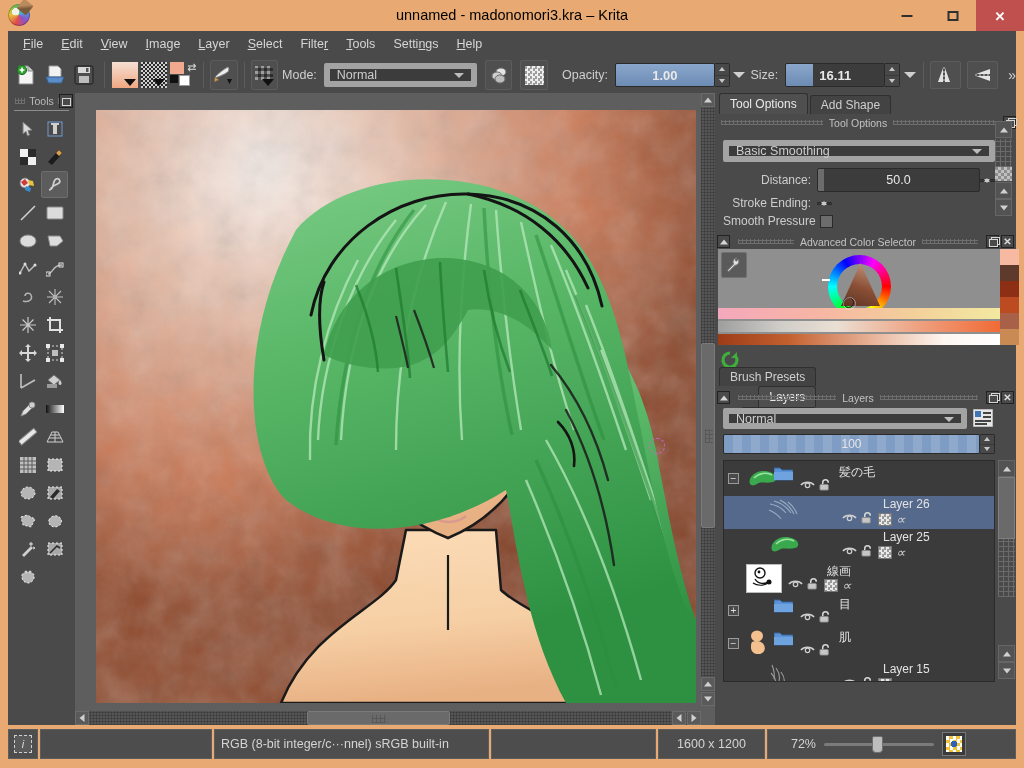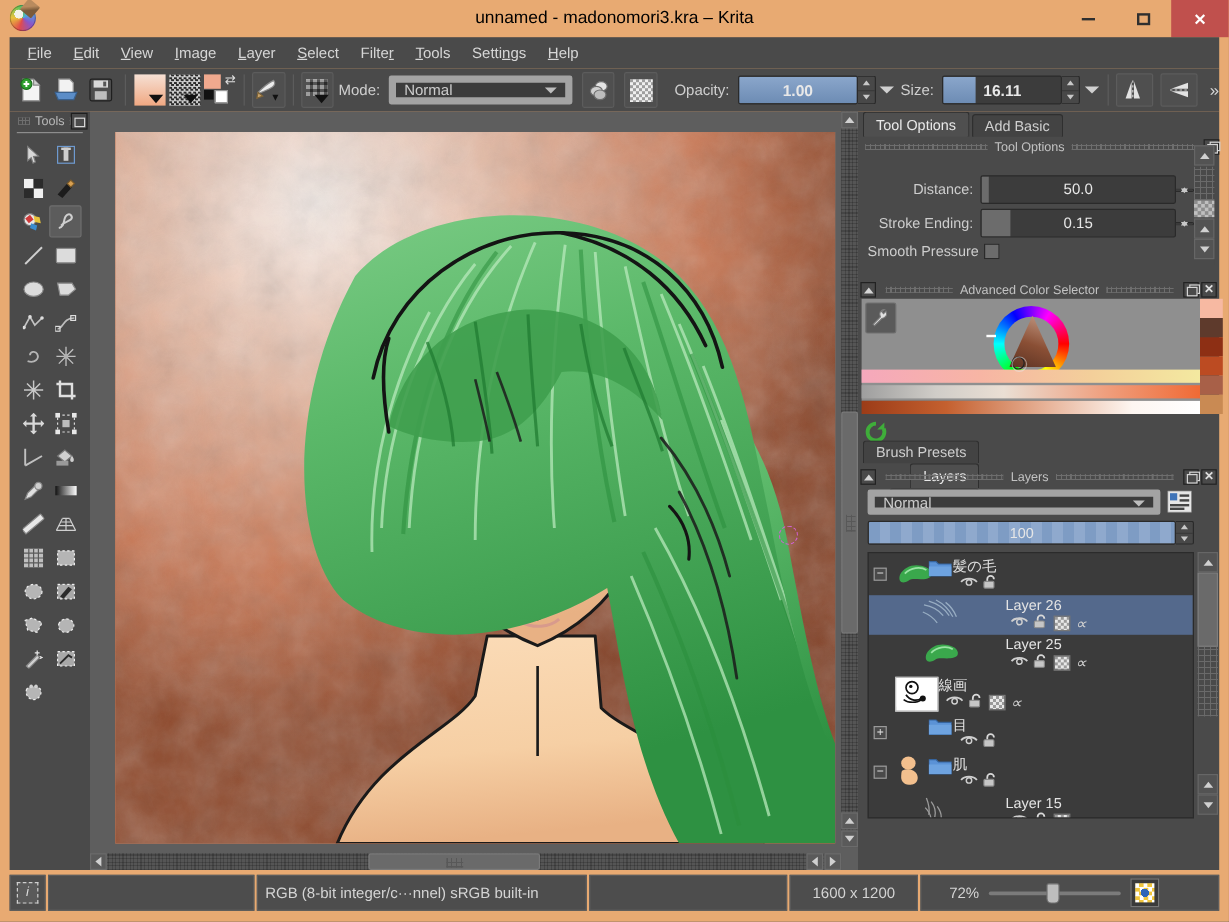--- a/index.html
+++ b/index.html
@@ -275,21 +275,21 @@
   .opacitybar .fill{ position:absolute; left:0; top:0; bottom:0;
     background:repeating-linear-gradient(90deg,#7e9cc4 0 9px,#8fa9cd 9px 18px); }
   .opacitybar span{ position:relative; z-index:2; }
 
   #layerlist{
     position:absolute; left:8px; top:367px; width:272px; height:222px;
     background:#3b3b3b; border:1px solid #2b2b2b; overflow:hidden;
   }
   .lrow{ position:relative; height:33px; }
   .lrow.sel{ background:#54698c; }
-  .lname{ position:absolute; font-size:12px; color:#e3e3e3; top:1px; }
+  .lname{ position:absolute; font-size:12px; color:#e3e3e3; top:1px;padding-left:45px; }
   .thumbimg{ position:absolute; top:2px; }
   .licons{ position:absolute; top:15px; display:flex; gap:4px; align-items:center; }
   .eye{ width:15px; height:11px; }
   .lock{ width:13px; height:13px; }
   .chk{ width:14px; height:13px; background:conic-gradient(#e8e8e8 25%, #9a9a9a 0 50%, #e8e8e8 0 75%, #9a9a9a 0) 0 0/5px 5px;
         border:1px solid #777; }
   .alpha{ width:15px; height:13px; color:#cfcfcf; font-size:13px; font-style:italic; line-height:13px; }
   .expander{
     position:absolute; width:11px; height:11px; background:#4a4a4a; border:1px solid #9a9a9a;
     color:#e0e0e0; font-size:10px; line-height:9px; text-align:center;
@@ -825,47 +825,47 @@
       <div class="thumb"></div>
       <div class="sbtn left" style="right:15px;top:0;"></div>
       <div class="sbtn right" style="right:0;top:0;"></div>
     </div>
   </div>
 
   <div id="rightdock">
 
     <div class="tabrow" id="to-tabs">
         <div class="tab active">Tool Options</div>
-        <div class="tab">Add Basic</div>
+        <div class="tab">Add Shape</div>
       </div>
     <div class="dockheader">
       <span class="hdots"></span>
       <span>Tool Options</span>
       <span class="hdots"></span>
       <span class="hbtn float"></span>
     </div>
 
     <div style="position:absolute;left:8px;top:47px;width:272px;">
+      <div class="combo" style="width:100%;height:22px;">
+        <span>Basic Smoothing</span>
+        <i class="arrow"></i>
+      </div>
       <div class="row" style="margin:6px 0 0 0;">
         <div class="lbl" style="width:88px;margin-right:6px;">Distance:</div>
         <div class="slider-field" style="flex:1;font-weight:normal;font-size:12.5px;">
           <div class="fill" id="dist-fill" style="background: rgb(108, 108, 108); width: 4%;"></div>
           <span>50.0</span>
         </div>
         <div class="spin">
             <i></i>
             <i></i>
           </div>
       </div>
       <div class="row" style="margin:4px 0 0 0;">
         <div class="lbl" style="width:88px;margin-right:6px;">Stroke Ending:</div>
-        <div class="slider-field" style="flex:1;font-weight:normal;font-size:12.5px;">
-          <div class="fill" id="se-fill" style="background: rgb(108, 108, 108); width: 15%;"></div>
-          <span>0.15</span>
-        </div>
         <div class="spin">
             <i></i>
             <i></i>
           </div>
       </div>
       <div class="row" style="margin:4px 0 0 0;">
         <div class="lbl" style="margin-right:4px;">Smooth Pressure</div>
         <div style="width:13px;height:13px;background:#6c6c6c;border:1px solid #2a2a2a;"></div>
       </div>
     </div>

